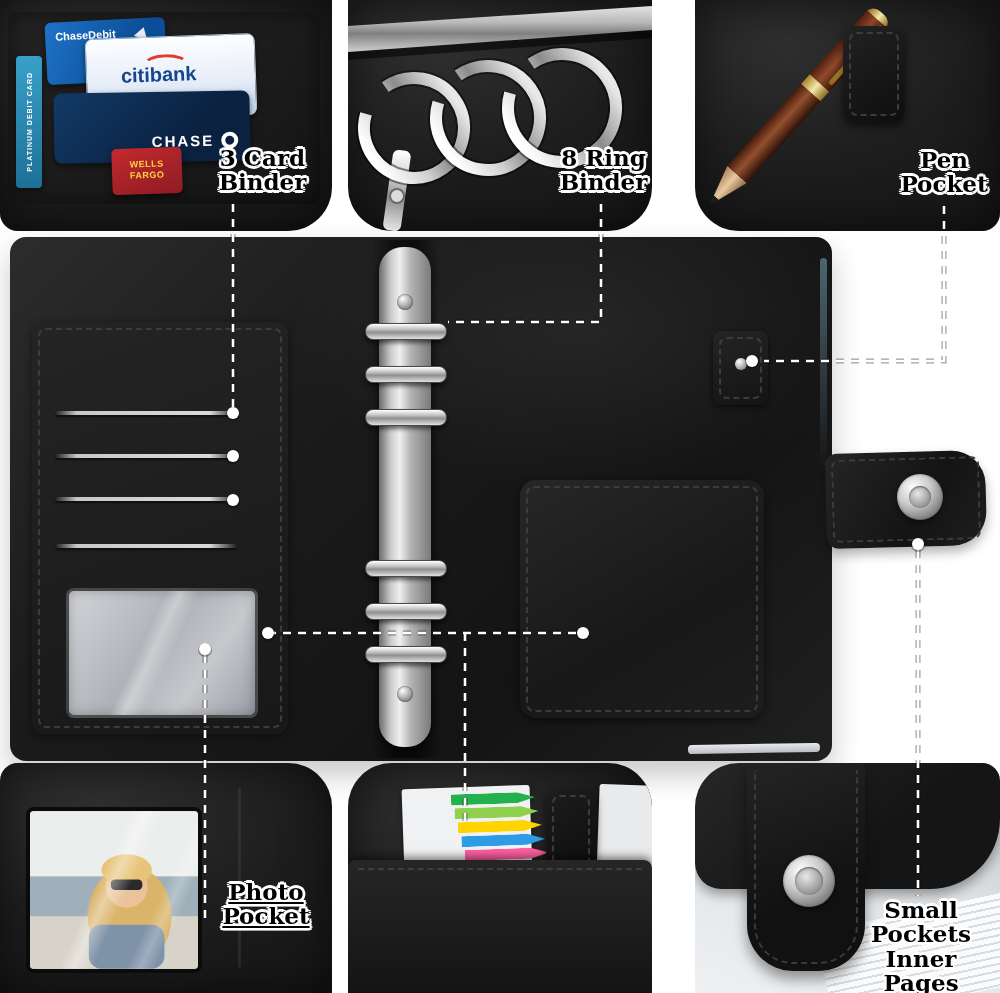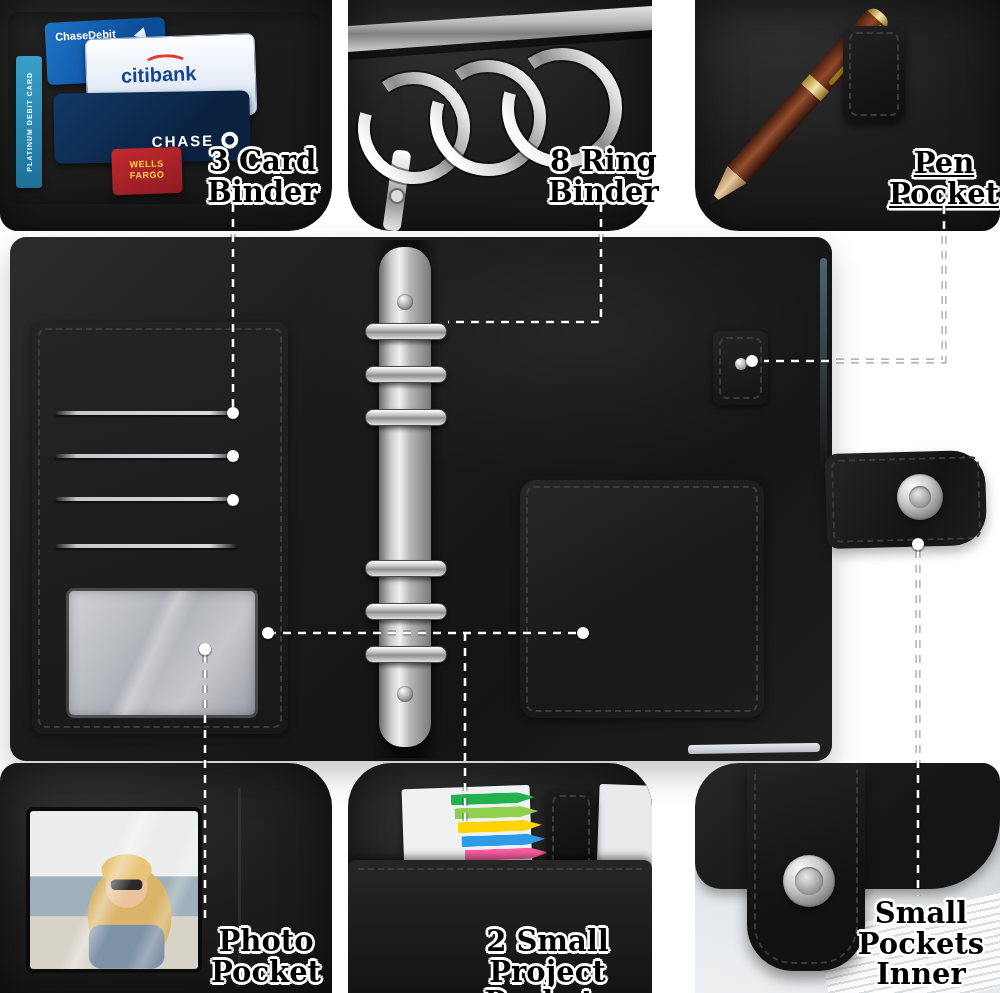--- a/index.html
+++ b/index.html
@@ -11,21 +11,21 @@
   
   .inset{position:absolute;overflow:hidden;}
   #inset-card-pockets{left:0;top:0;width:332px;height:231px;border-radius:0 0 44px 18px;}
   #inset-ring-binder {left:348px;top:0;width:304px;height:231px;border-radius:0 0 44px 44px;}
   #inset-pen-holder  {left:695px;top:0;width:305px;height:231px;border-radius:0 0 18px 44px;}
   #inset-photo-pocket{left:0;top:763px;width:332px;height:230px;border-radius:18px 44px 0 0;}
   #inset-project-pockets{left:348px;top:763px;width:304px;height:230px;border-radius:44px 44px 0 0;}
   #inset-buckle{left:695px;top:763px;width:305px;height:230px;border-radius:44px 18px 0 0;
                 background:linear-gradient(200deg,#b6bcc1 0%,#dfe3e6 45%,#eef0f2 100%);}
   
-  .callout{position:absolute;z-index:20;text-align:center;font-weight:bold;font-size:29px;
+  .callout{position:absolute;z-index:20;text-align:center;font-weight:bold;font-size:23px;
            line-height:1.06;color:#000;
            text-shadow:-2px -2px 0 #fff,2px -2px 0 #fff,-2px 2px 0 #fff,2px 2px 0 #fff,
                         0 -2.6px 0 #fff,0 2.6px 0 #fff,-2.6px 0 0 #fff,2.6px 0 0 #fff;}
   
   .card{position:absolute;border-radius:6px;box-shadow:0 3px 6px rgba(0,0,0,.55);
         font-family:"Liberation Sans",sans-serif;}
   .ic1-panel{position:absolute;left:8px;top:12px;width:312px;height:192px;border-radius:10px;
              background:linear-gradient(150deg,#232323,#151515);box-shadow:inset 0 0 22px rgba(0,0,0,.55);}
   .card-teal{left:16px;top:56px;width:26px;height:132px;border-radius:4px;
              background:linear-gradient(180deg,#3aa0c9,#1d7096);z-index:1;
@@ -286,31 +286,27 @@
   </div>
 
   <div class="callout" style="left:205px;top:146px;width:115px;">
     <div>3 Card</div>
     <div>Binder</div>
   </div>
   <div class="callout" style="left:546px;top:146px;width:115px;">
     <div>8 Ring</div>
     <div>Binder</div>
   </div>
-  <div class="callout" style="left:888px;top:148px;width:112px;text-decoration:underline;">
+  <div class="callout" style="left:888px;top:148px;width:112px;">
     <div>Pen</div>
     <div>Pocket</div>
   </div>
-  <div class="callout" style="left:206px;top:926px;width:120px;">
+  <div class="callout" style="left:206px;top:880px;width:120px;text-decoration:underline;">
     <div>Photo</div>
     <div>Pocket</div>
-  </div>
-  <div class="callout" style="left:440px;top:926px;width:215px;">
-    <div>2 Small</div>
-    <div>Project Pockets</div>
   </div>
   <div class="callout" style="left:845px;top:898px;width:152px;">
     <div>Small</div>
     <div>Pockets</div>
     <div>Inner Pages</div>
   </div>
 
   <svg id="connector-overlay" viewBox="0 0 1000 993">
     <g fill="none" stroke-linecap="butt">
       <g stroke="rgba(0,0,0,.38)" stroke-width="5" stroke-dasharray="8 7">

